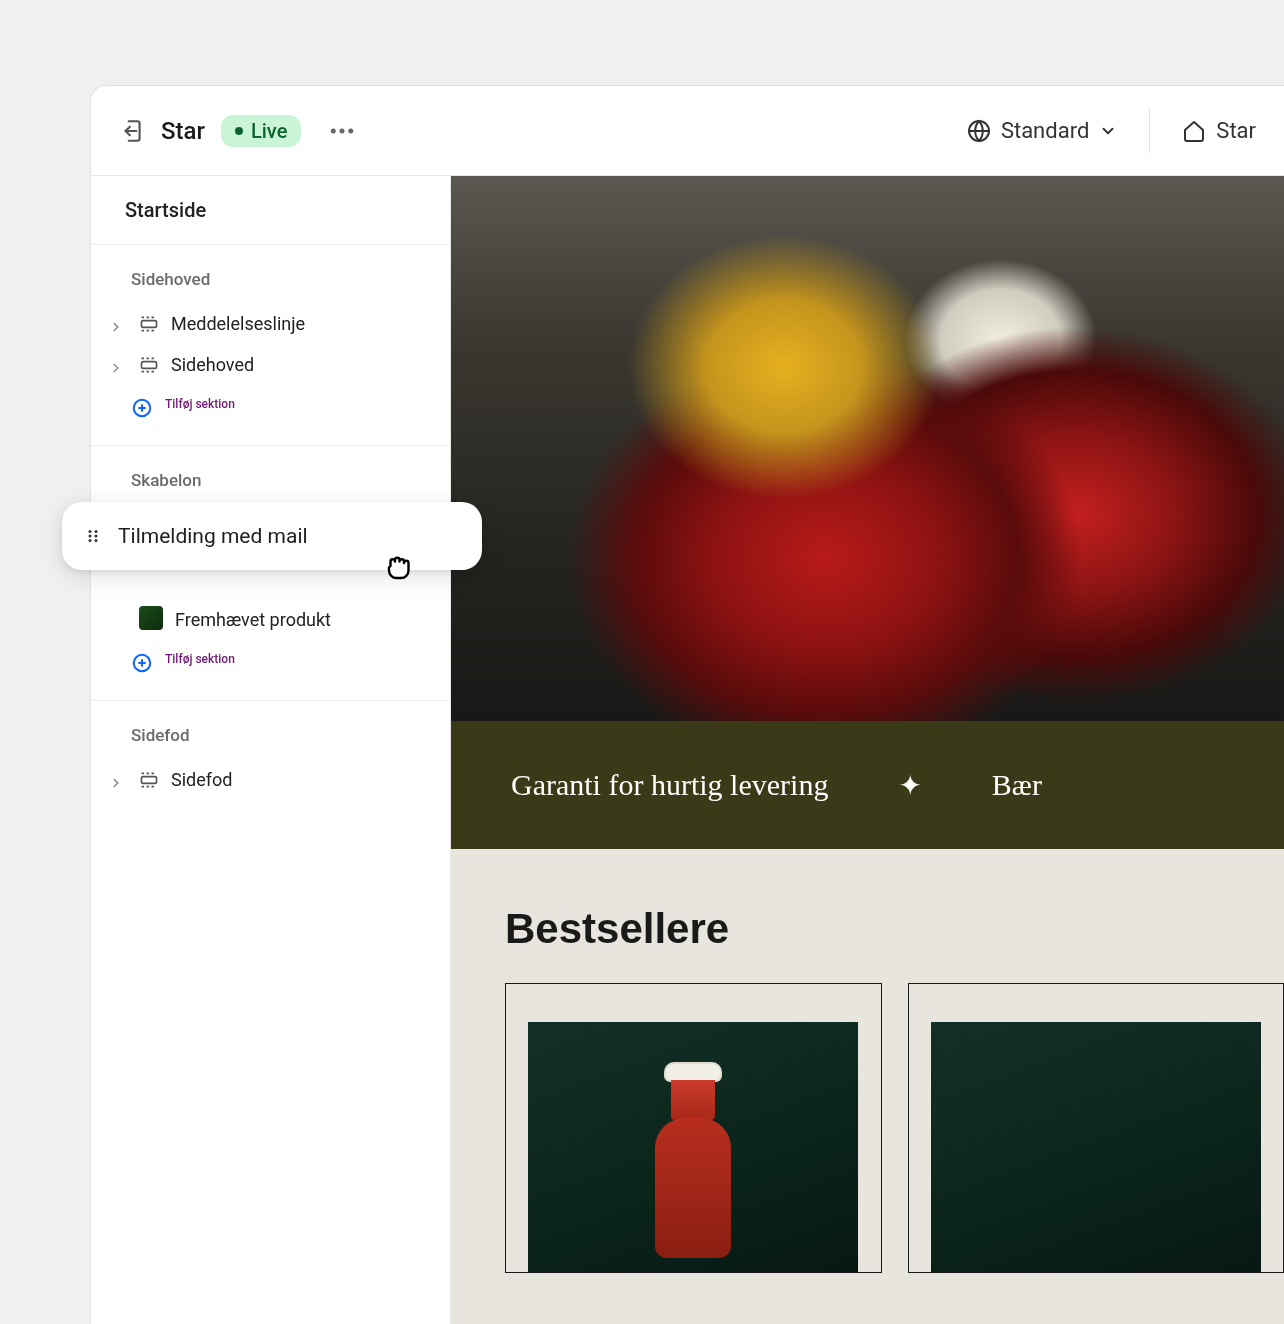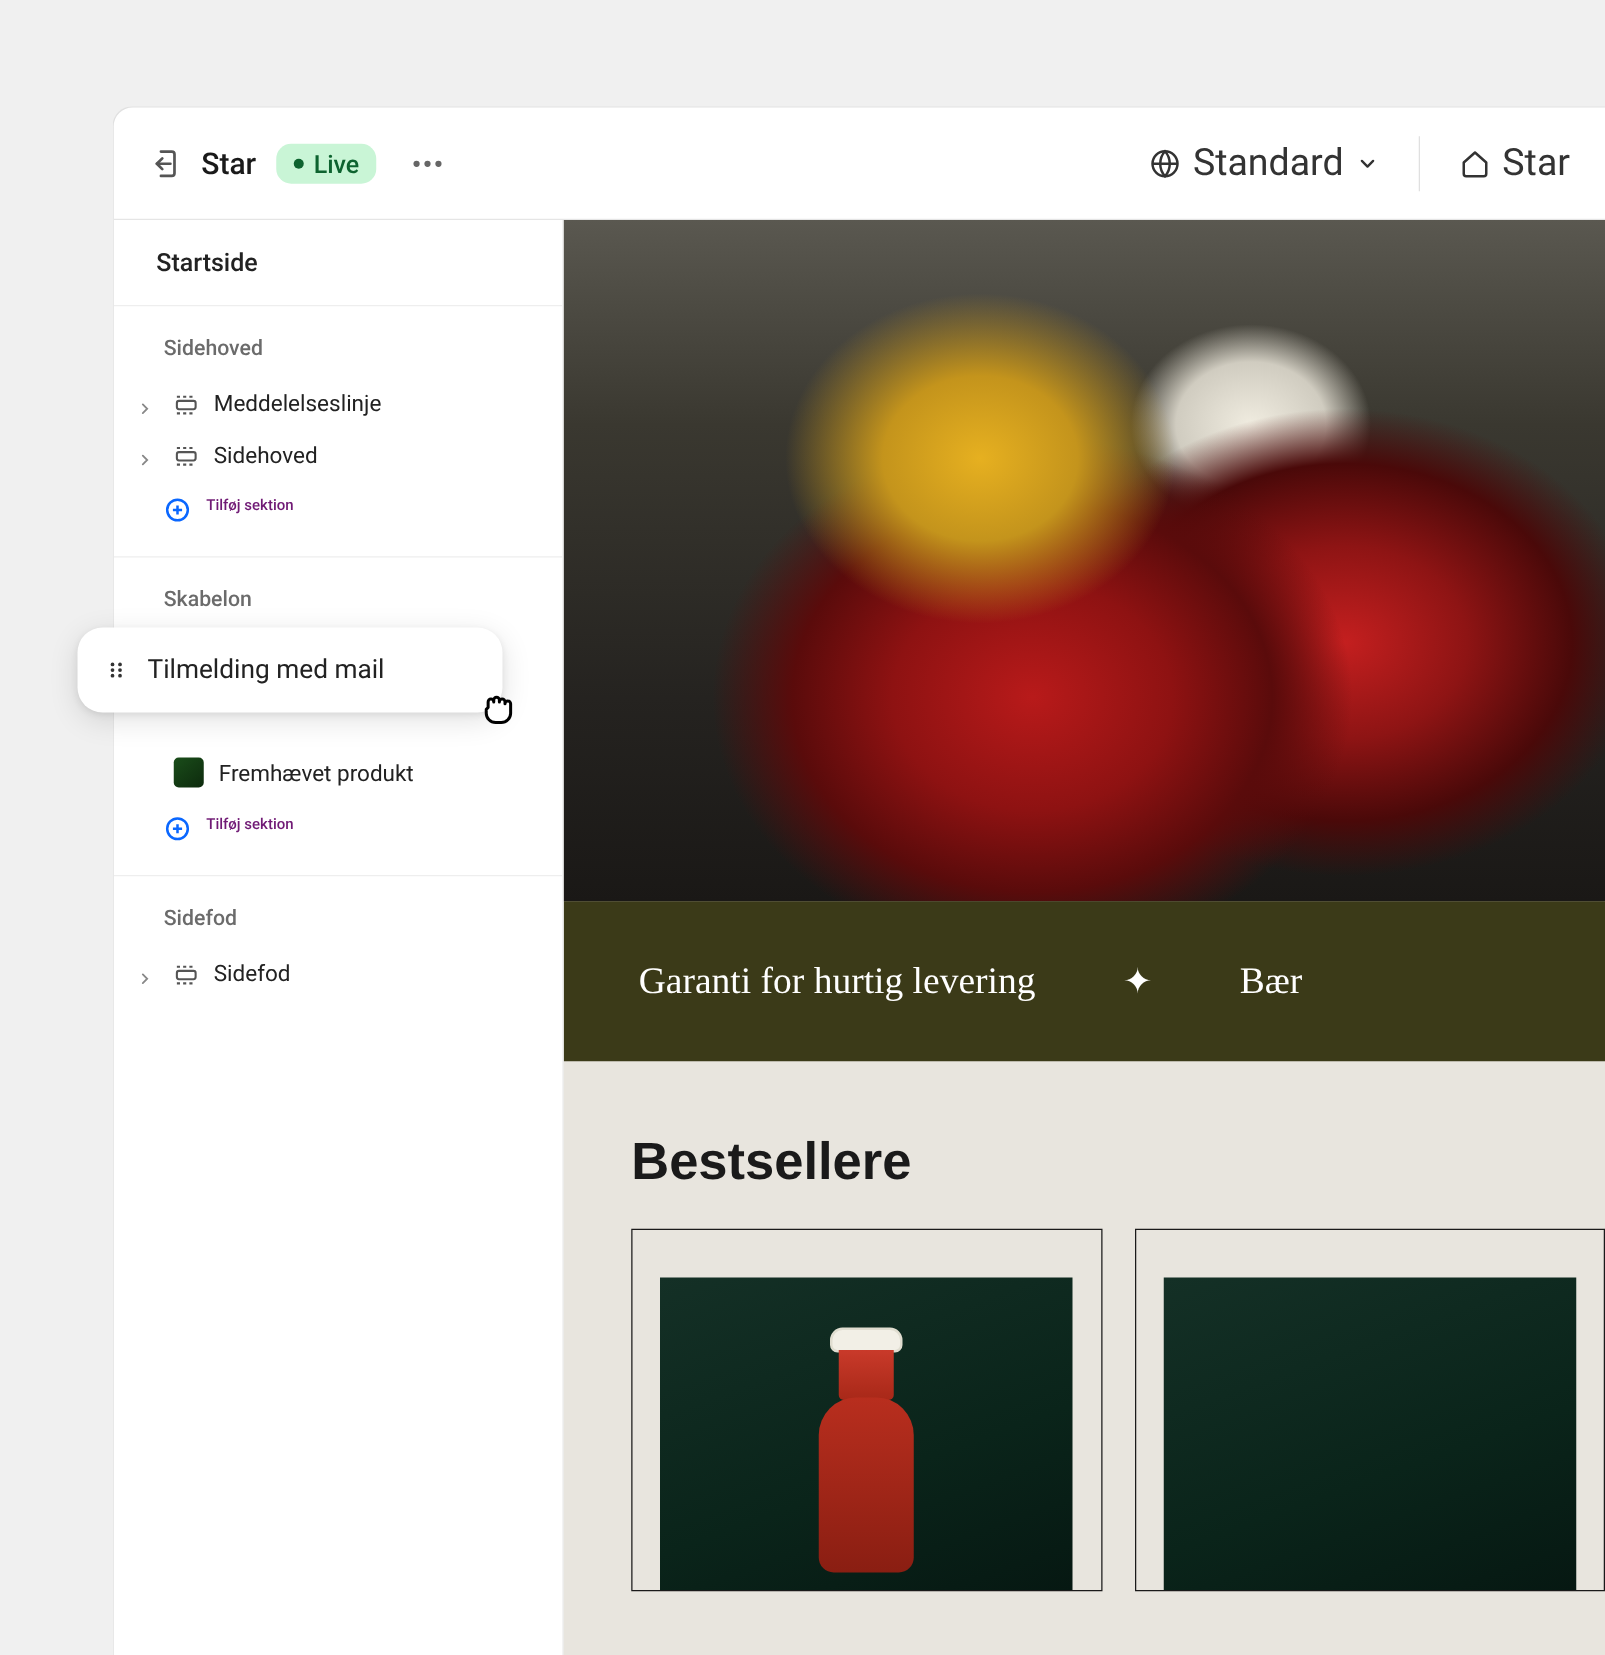--- a/index.html
+++ b/index.html
@@ -37,21 +37,21 @@
   .live-badge {
     display:inline-flex; align-items:center; gap:8px;
     background:#c9f5d6; color:#0d632f;
     font-size:20px; font-weight:500;
     padding:4px 14px; border-radius:12px;
   }
   .live-dot { width:8px; height:8px; border-radius:50%; background:#0d632f; }
   .dots-icon { color:#666; margin-left:10px; }
   .topbar-spacer { flex:1; }
   .topbar-right { display:flex; align-items:center; gap:14px; }
-  .picker { display:inline-flex; align-items:center; gap:10px; font-size:30px; color:#333; }
+  .picker { display:inline-flex; align-items:center; gap:10px; font-size:22px; color:#333; }
   .vdiv { width:1px; height:44px; background:#e0e0e0; margin:0 18px; }
 
   .workspace { display:flex; height: calc(100% - 90px); }
   .sidebar { width: 360px; border-right:1px solid #e8e8e8; overflow-y:auto; }
   .page-title { font-size:20px; font-weight:500; color:#222; padding:22px 34px; border-bottom:1px solid #eee; }
   .section-group { padding: 24px 20px 6px 40px; border-bottom:1px solid #eee; margin-left:0; }
   .section-group:last-of-type { border-bottom:none; }
   .section-group-title { font-size:17px; color:#6b6b6b; font-weight:500; margin-bottom:14px; }
   .section-row {
     display:flex; align-items:flex-end; gap:12px;
@@ -63,21 +63,21 @@
   .section-row .sec-icon { width:20px; height:20px; flex-shrink:0; }
   .thumb { width:24px; height:24px; border-radius:4px; background:#2a1a0f; flex-shrink:0; }
   .thumb.red { background:linear-gradient(140deg,#b81a1a,#6e0d0d); }
   .thumb.green { background:linear-gradient(140deg,#1a4d1a,#0d2a0d); }
   .add-section { display:flex; align-items:flex-start; gap:12px; padding:12px 0 20px 0; color:#701a75; font-size:12px; font-weight:500; cursor:pointer; }
   .add-section .plus-circle { color:#0a67ff; }
 
   .drag-card {
     position:absolute;
     left:62px; top:502px;
-    width:340px; height:68px;
+    width:420px; height:68px;
     background:#fff;
     border-radius:20px;
     box-shadow:0 6px 24px rgba(0,0,0,0.12), 0 2px 6px rgba(0,0,0,0.08);
     display:flex; align-items:center;
     padding:0 22px;
     gap:16px;
     font-size:21px; color:#222;
     z-index:20;
   }
   .grab-cursor {

